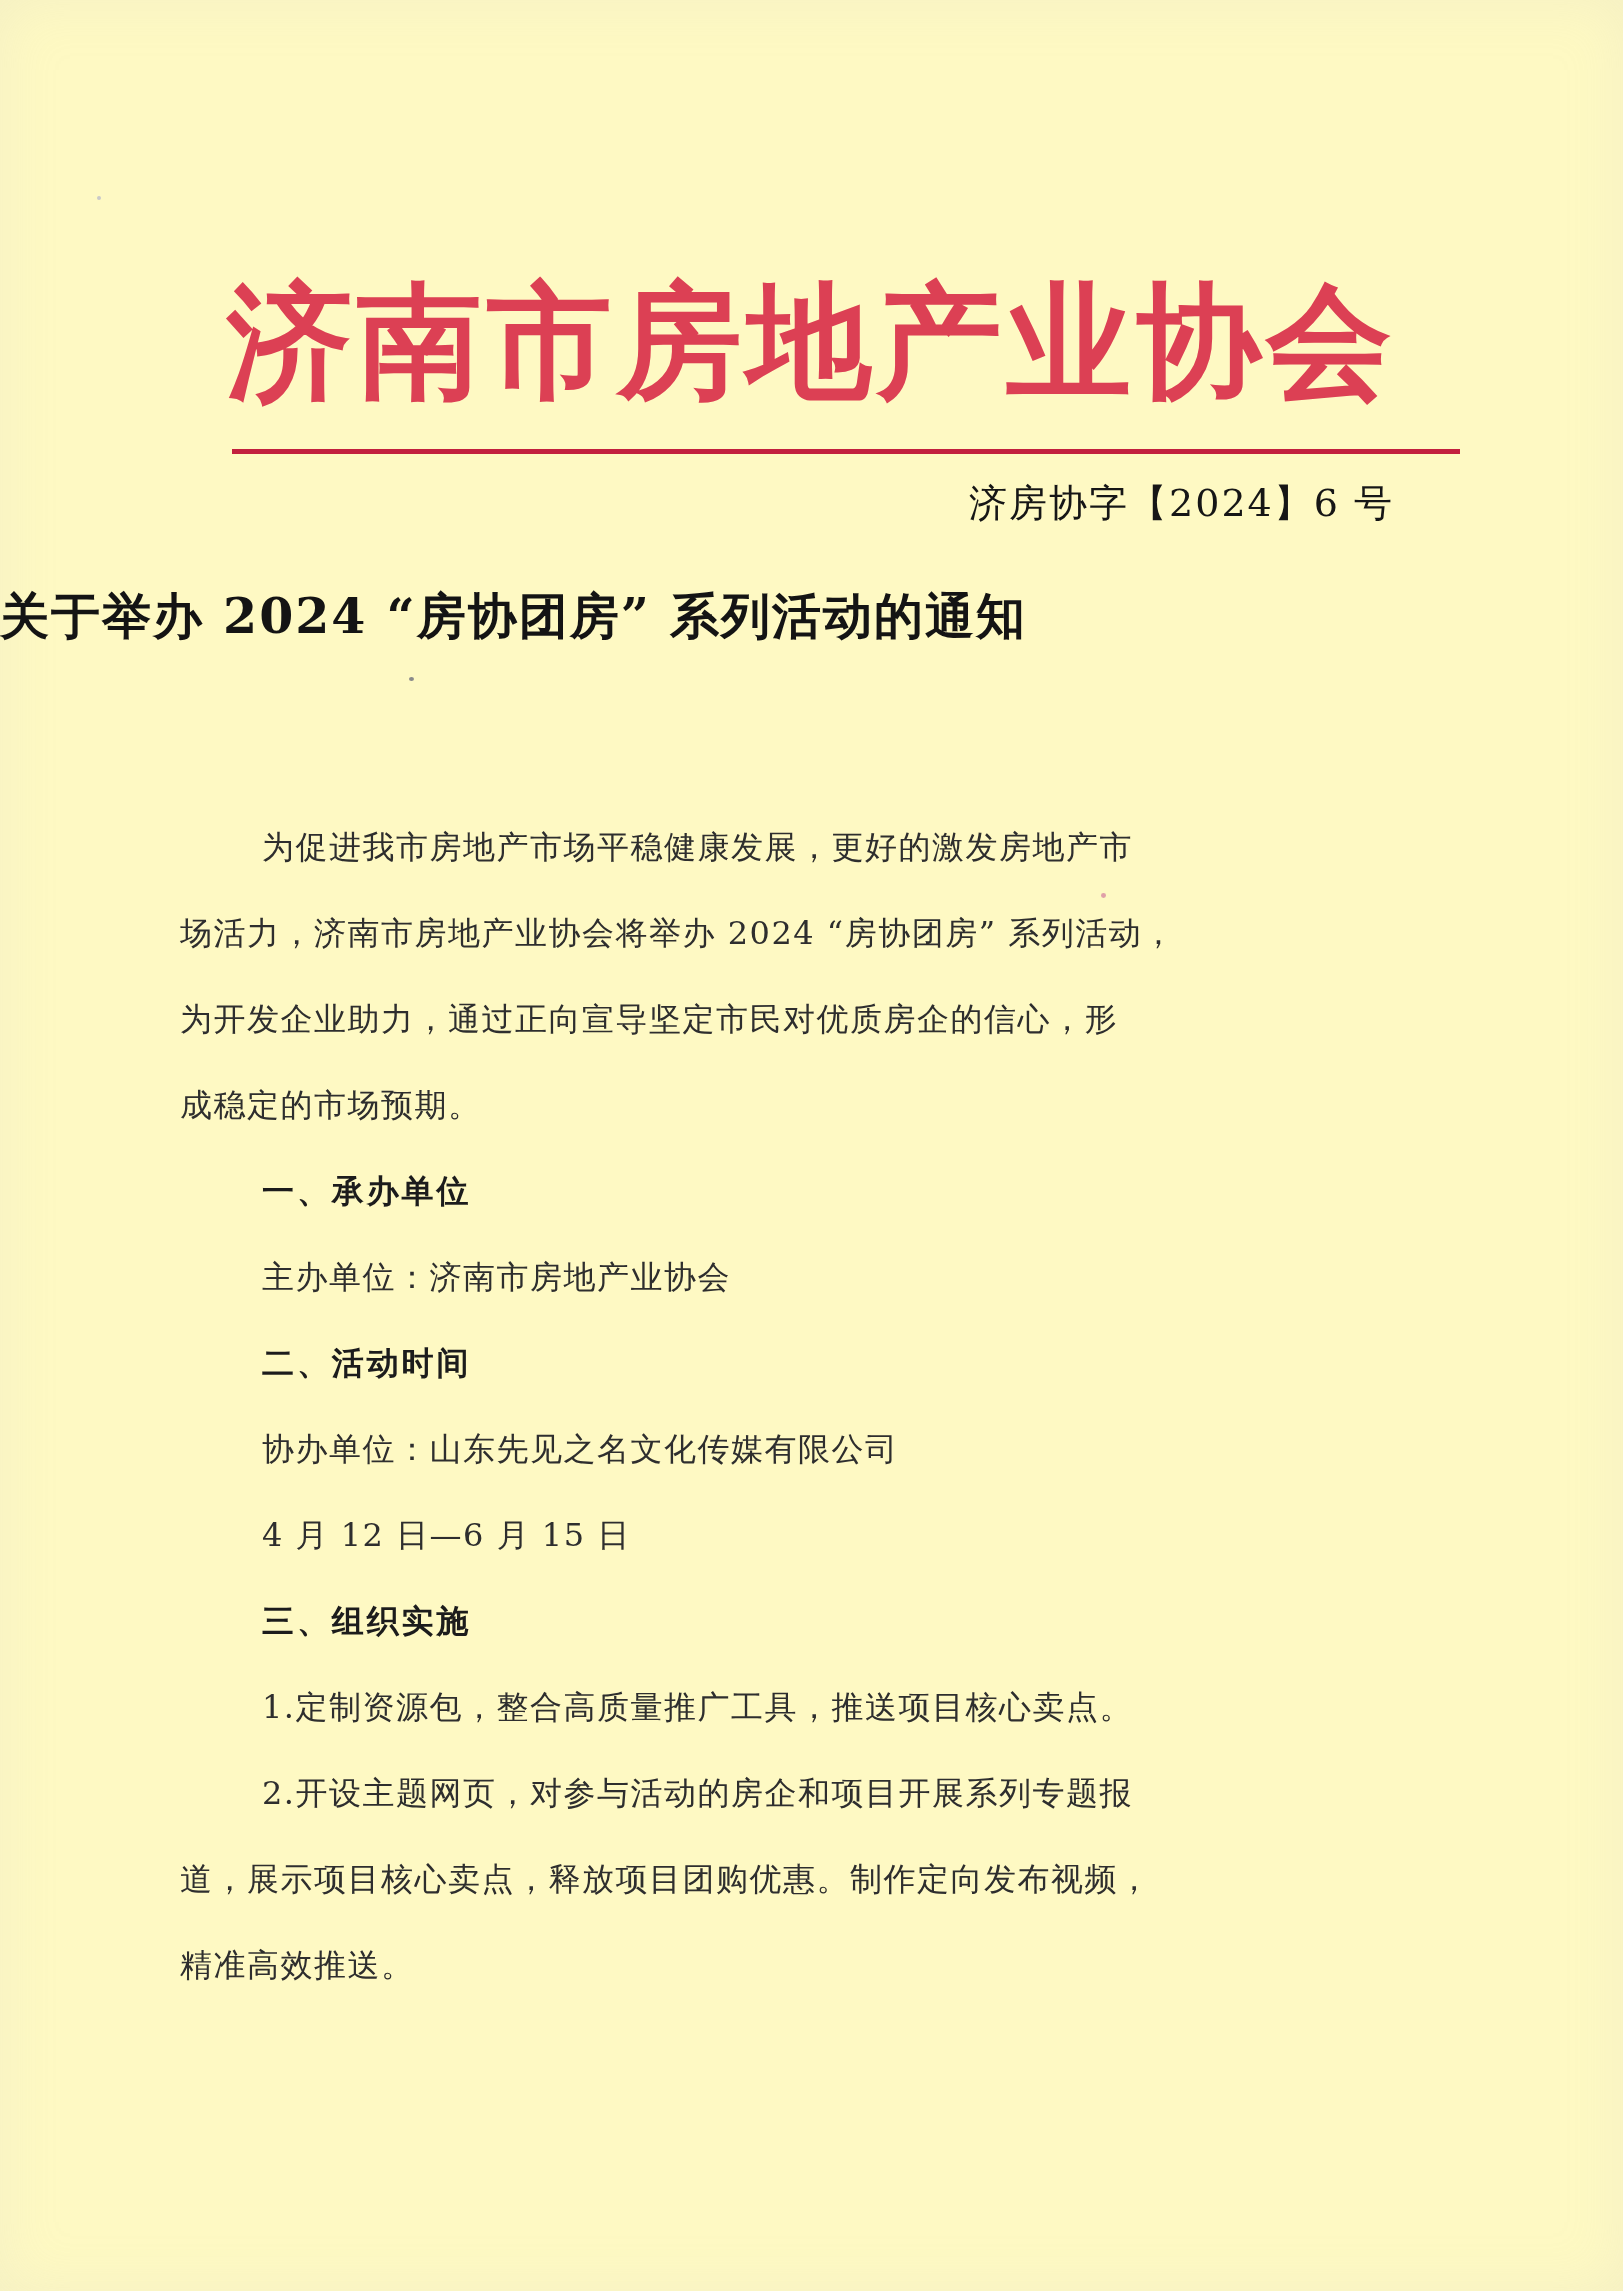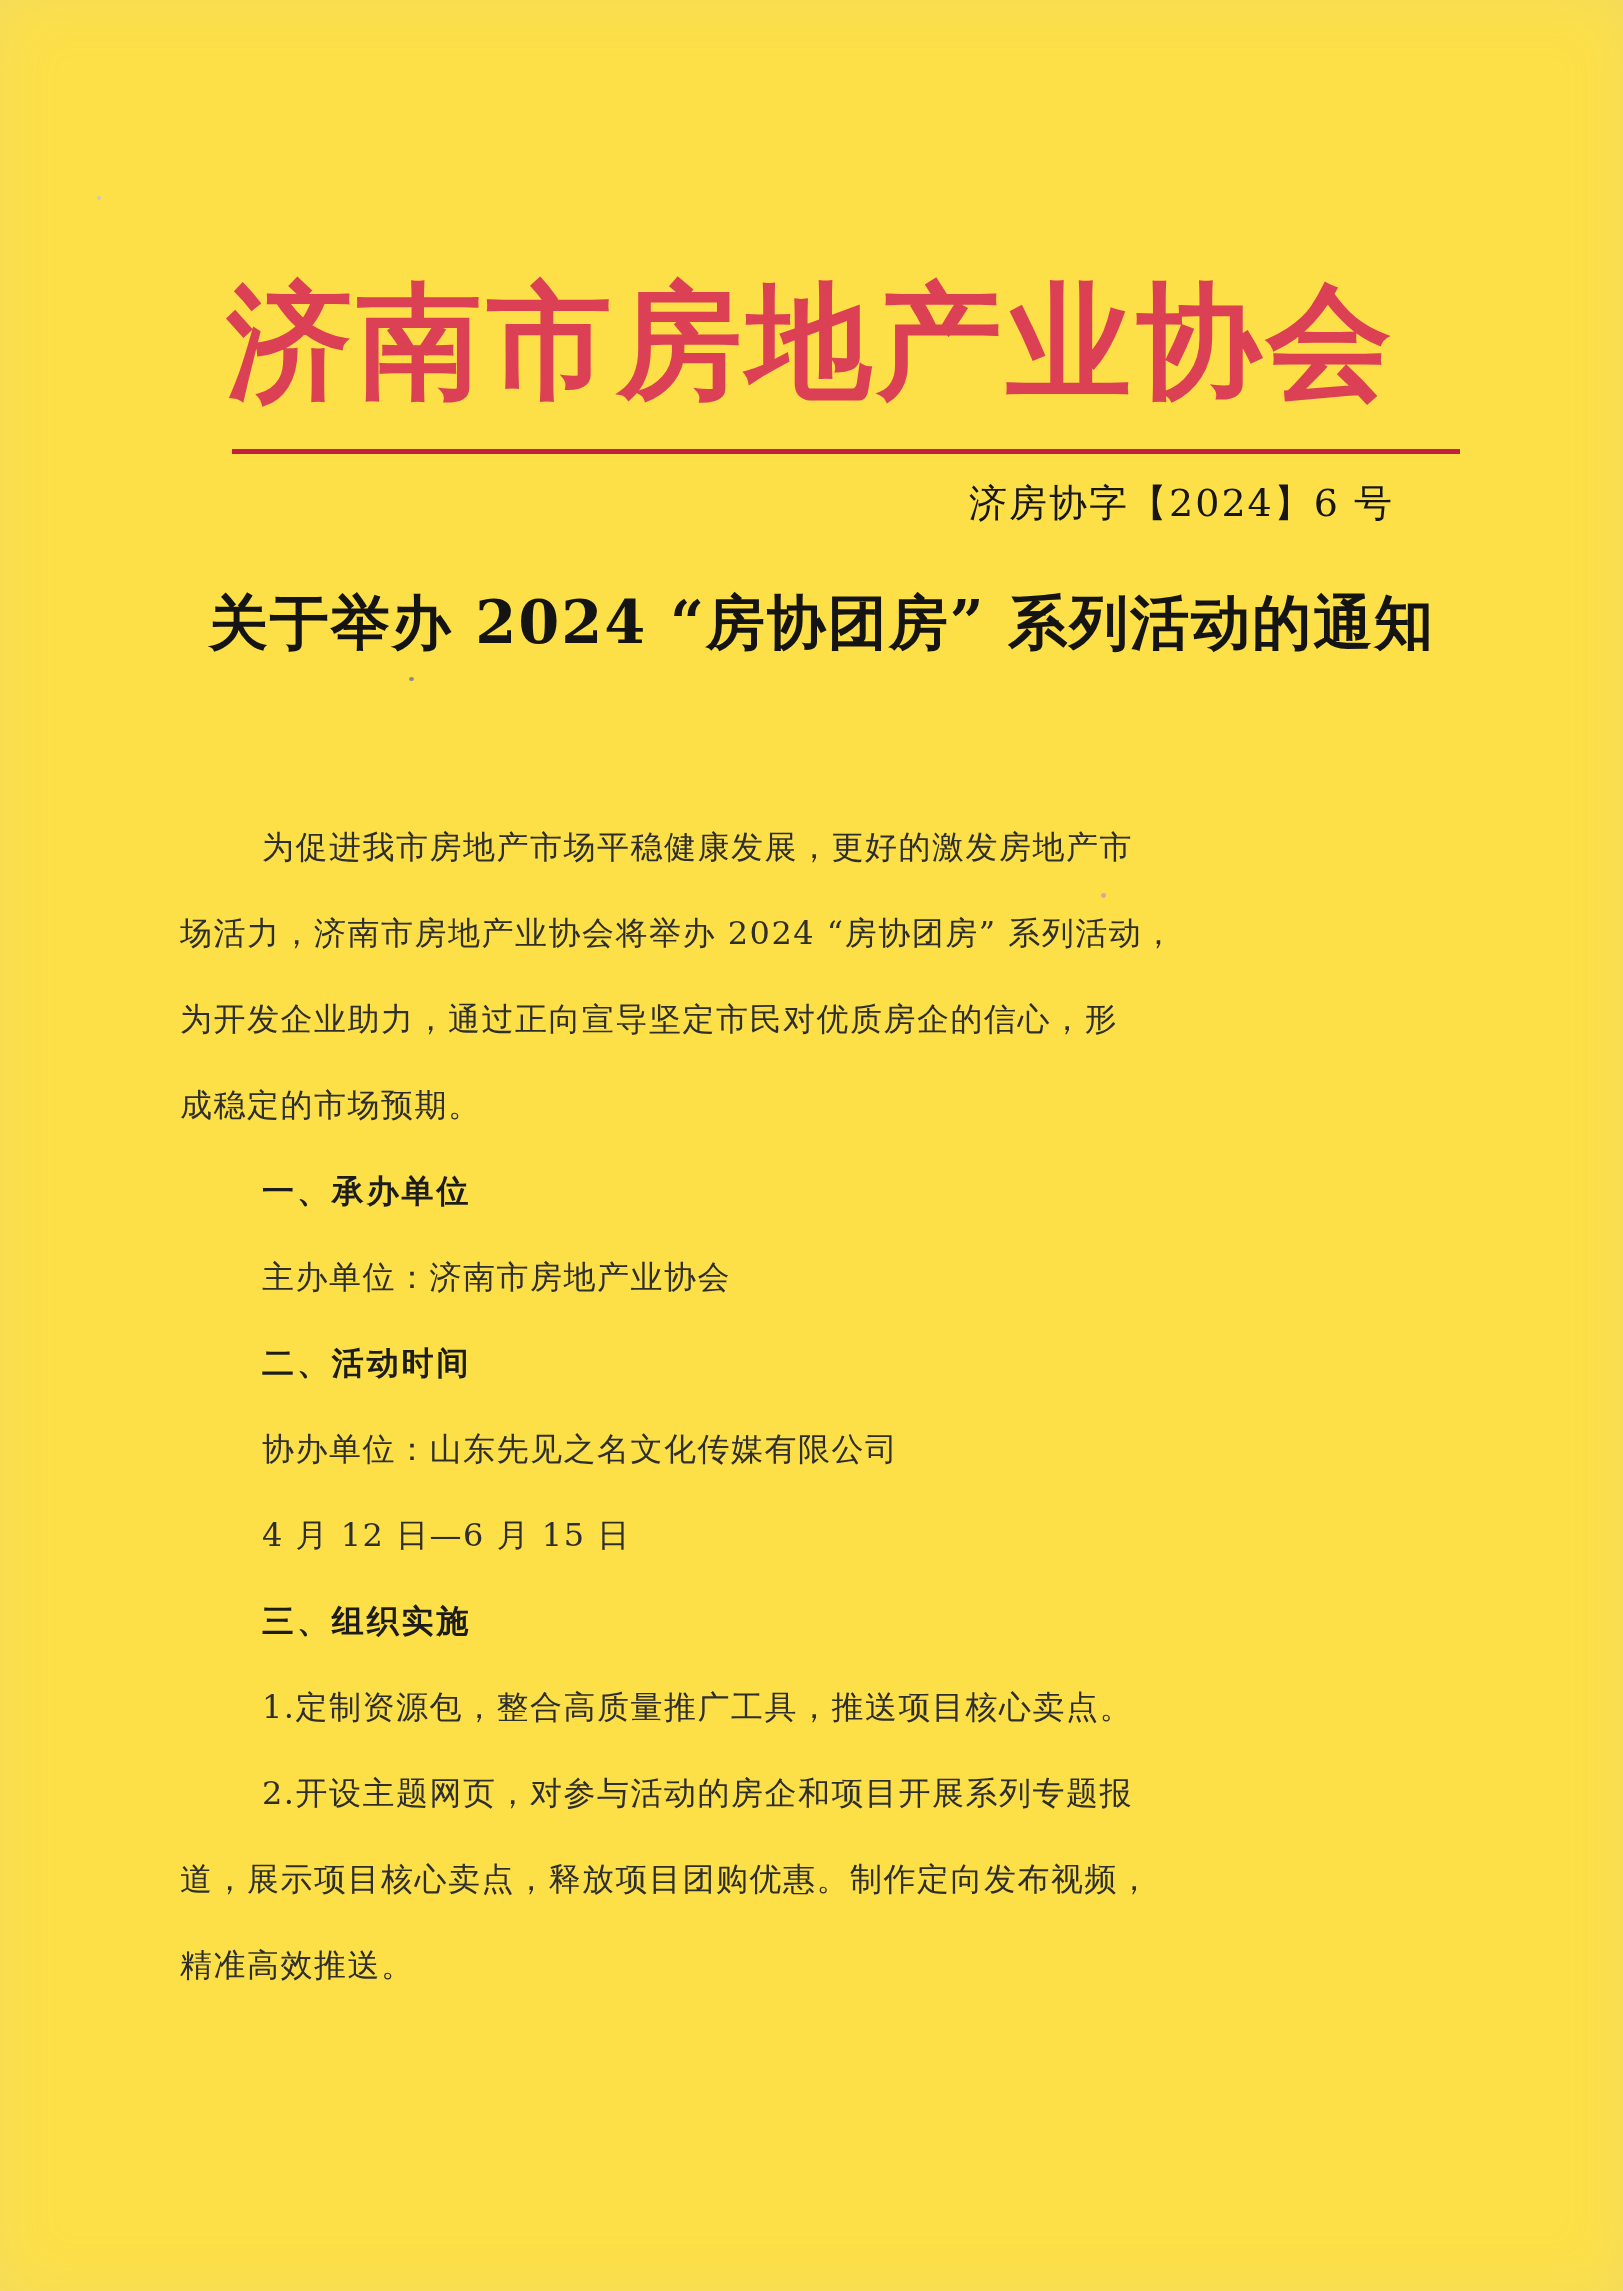--- a/index.html
+++ b/index.html
@@ -1,21 +1,21 @@
 <!DOCTYPE html>
 <html style="--letterhead-red: #dc4054; --rule-red: #c2203e; --body-ink: #2e2e2e;"><head>
 <meta charset="utf-8">
 <style>
   html, body { margin: 0; padding: 0; background: #e9e9e9; }
   .page {
     position: relative;
     width: 1623px;
     height: 2292px;
     margin: 0 auto;
-    background: #fde047;
+    background: #fef9c3;
     overflow: hidden;
     box-shadow: inset 0 0 59px rgba(200,200,200,.18);
     font-family: "DejaVu Serif", "Liberation Serif", serif;
     color: var(--body-ink, #2e2e2e);
   }
   .letterhead {
     position: absolute;
     top: 263px; left: 0; right: 0;
     text-align: center;
     font-family: "DejaVu Serif", "Liberation Serif", serif;
@@ -37,27 +37,25 @@
     top: 463px; right: 229px;
     font-size: 38px;
     letter-spacing: 2px;
     color: #161616;
     white-space: nowrap;
     margin-top: 15px;
   }
   .notice-title {
     position: absolute;
     top: 584px; left: 0; right: 0;
-    text-align: center;
     font-weight: bold;
-    font-size: 59px;
+    font-size: 49px;
     letter-spacing: 2px;
     color: #141414;
     white-space: nowrap;
-    padding-left: 21px;
   }
   .body-block {
     position: absolute;
     top: 804px; left: 180px;
     width: 1241px;
     font-size: 32px;
     line-height: 86px;
     letter-spacing: 1.5px;
   }
   .line { white-space: nowrap; }

